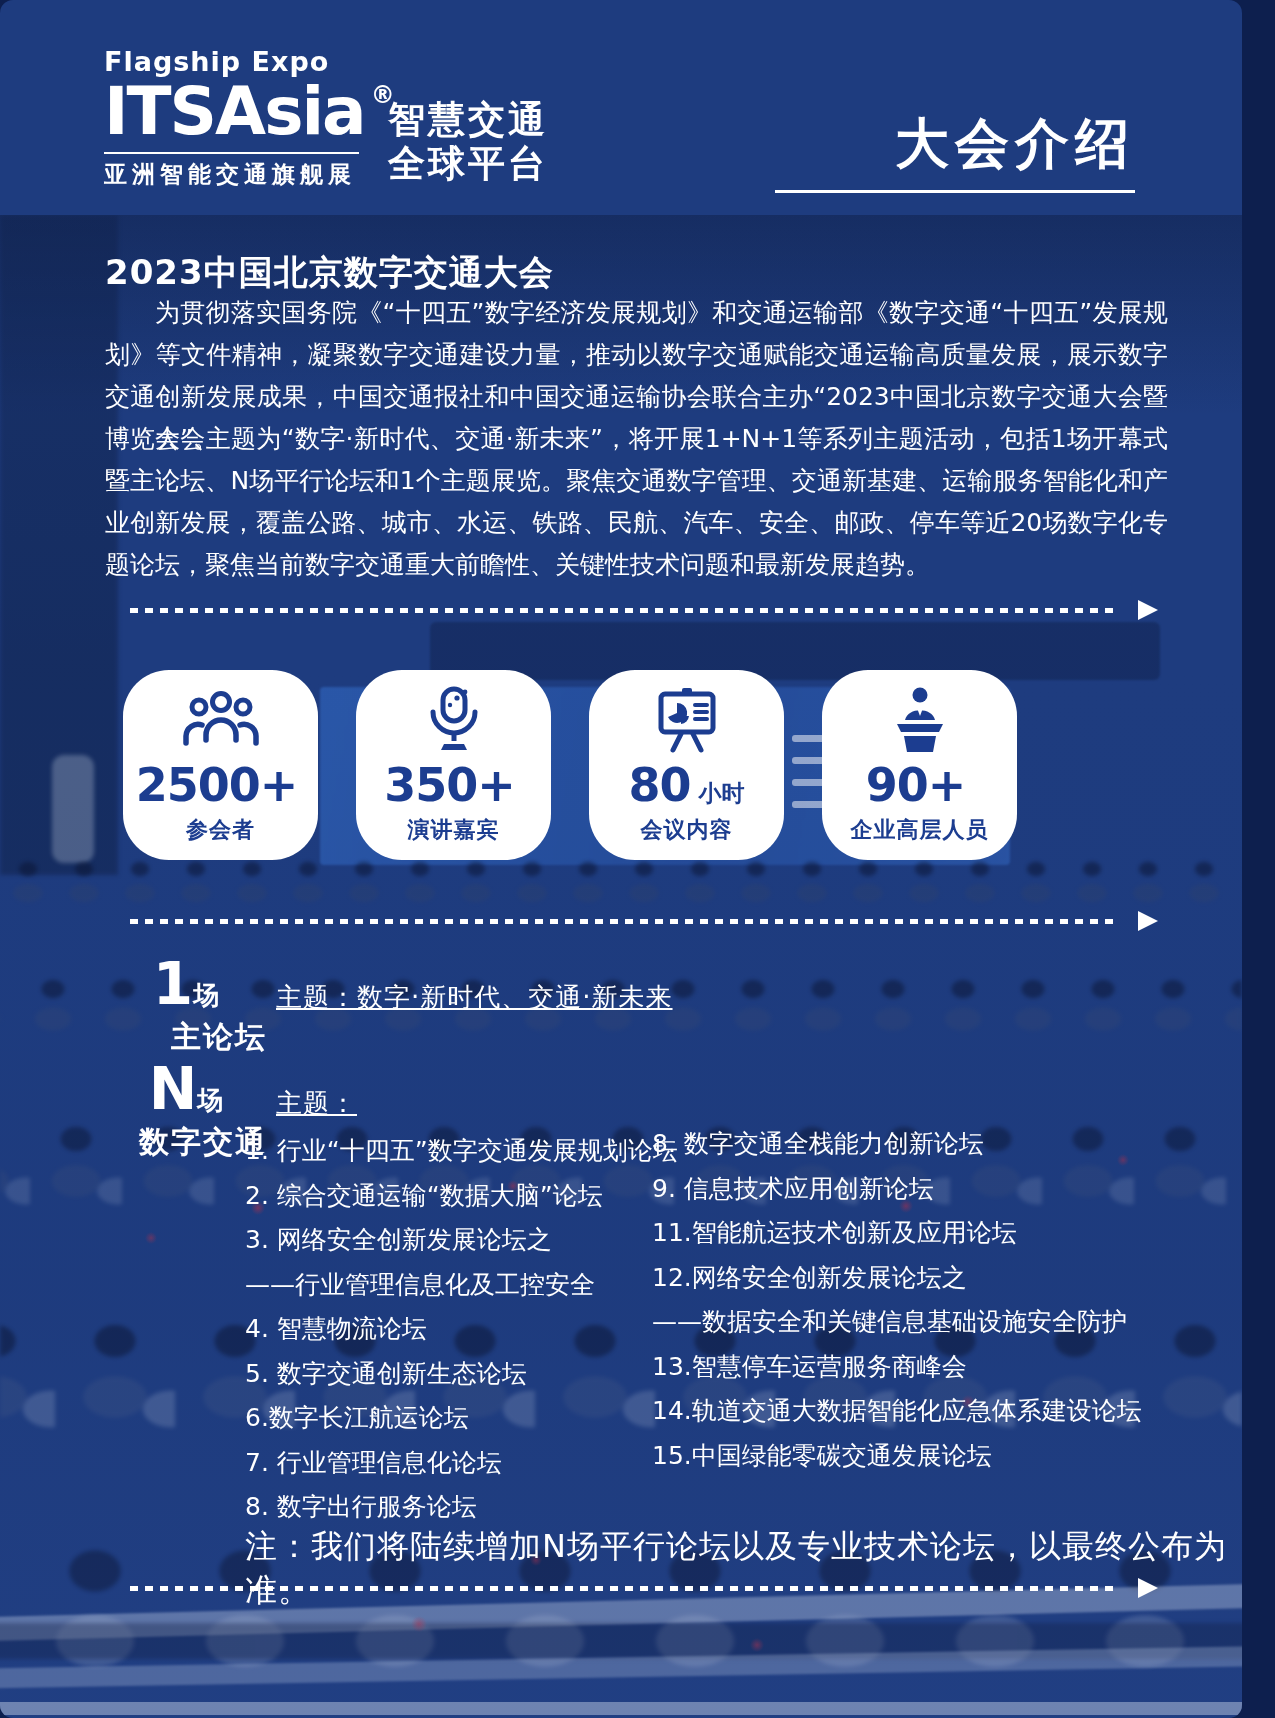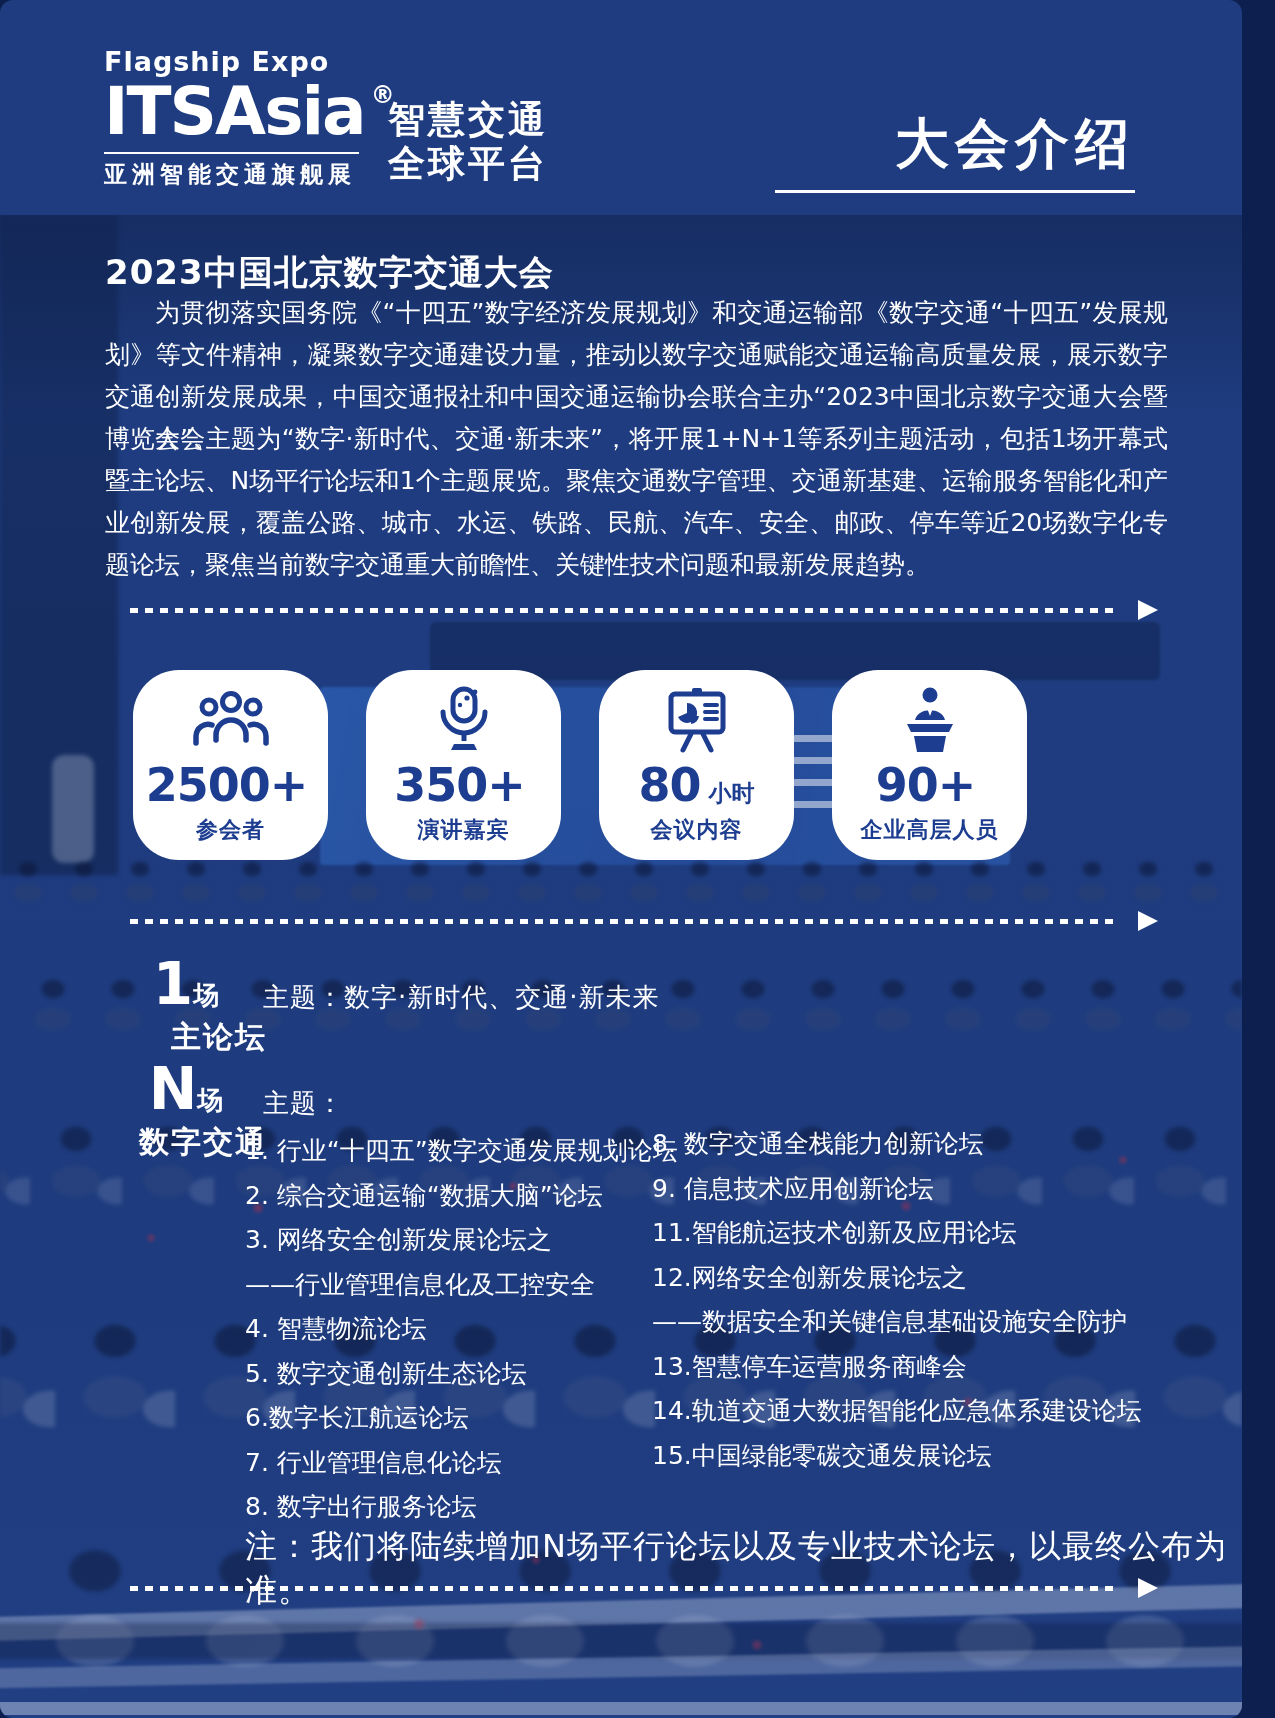--- a/index.html
+++ b/index.html
@@ -82,38 +82,38 @@
 
   
   .divider{position:absolute;left:130px;width:1028px;height:20px;}
   .divider .dash{position:absolute;left:0;top:8px;width:990px;height:5px;
     background:repeating-linear-gradient(90deg,#fff 0 8px,transparent 8px 15px);}
   .divider .arrow{position:absolute;right:0;top:0;width:0;height:0;
     border-left:20px solid #fff;border-top:10px solid transparent;border-bottom:10px solid transparent;}
   .d1{top:600px;} .d2{top:911px;} .d3{top:1578px;}
 
   
-  .cards{position:absolute;left:133px;top:670px;width:1026px;display:flex;gap:38px;text-decoration:underline;}
+  .cards{position:absolute;left:123px;top:670px;width:1026px;display:flex;gap:38px;text-decoration:underline;}
   .card{width:195px;height:190px;background:#fff;border-radius:46px;color:#1c3d90;
     display:flex;flex-direction:column;align-items:center;}
   .card .icon{height:72px;margin-top:14px;display:flex;align-items:center;}
   .card .num-row{margin-top:2px;display:flex;align-items:baseline;}
   .card .num{font-size:46px;font-weight:bold;letter-spacing:-1px;}
   .card .unit{font-size:23px;font-weight:bold;margin-left:8px;}
   .card .label{font-size:22px;font-weight:bold;margin-top:3px;letter-spacing:1px;}
 
   
   .sec-label{position:absolute;left:105px;width:162px;text-align:center;}
   .sec-label .big-row{font-weight:bold;line-height:1;}
   .sec-label .big{font-size:58px;}
   .sec-label .small{font-size:26px;}
   .sec-label .name{font-size:30px;font-weight:bold;margin-top:4px;letter-spacing:2px;text-align:right;}
   .main-forum{top:955px;}
   .parallel-forum{top:1060px;}
-  .theme-line{position:absolute;left:263px;font-size:26px;letter-spacing:1px;}
+  .theme-line{position:absolute;left:276px;font-size:26px;letter-spacing:1px;text-decoration:underline;}
   .theme-main{top:980px;}
   .theme-parallel{top:1086px;}
   .forum-col{position:absolute;top:1128px;display:grid;grid-auto-rows:44.5px;font-size:25px;}
   .forum-left{left:245px;width:400px;margin-top:7px;}
   .forum-right{left:652px;width:530px;}
   .forum-item{line-height:31px;white-space:nowrap;}
   .note{position:absolute;left:245px;top:1525px;font-size:32px;letter-spacing:1px;}
 </style>
 </head>
 <body>

